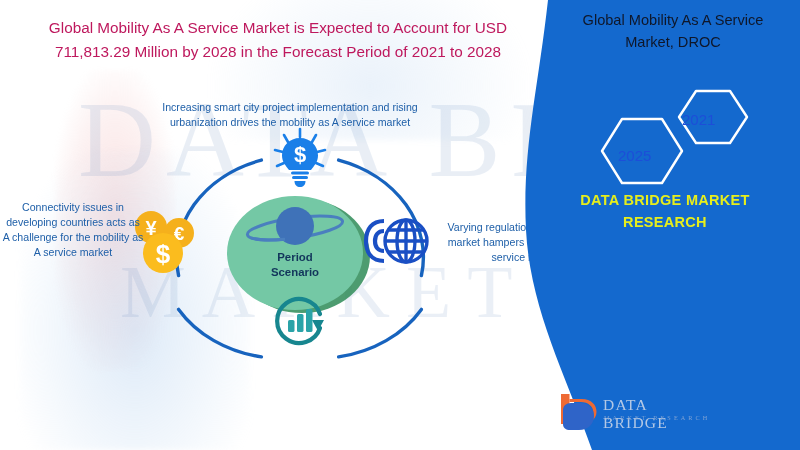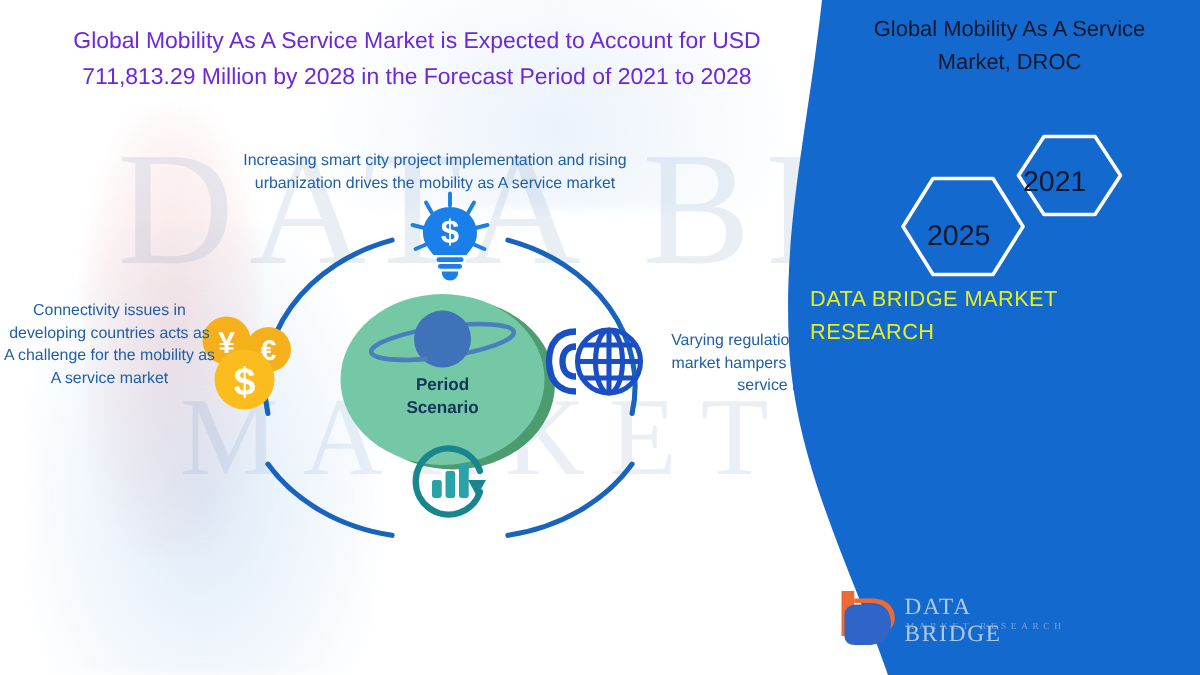--- a/index.html
+++ b/index.html
@@ -75,21 +75,21 @@
     opacity: 0.10;
   }
 
   
   .headline {
     position: absolute;
     left: 28px;
     top: 16px;
     width: 500px;
     text-align: center;
-    color: #6d28d9;
+    color: #be185d;
     font-size: 15.3px;
     line-height: 1.55;
     font-weight: 400;
   }
 
   
   .right-panel {
     position: absolute;
     right: 0;
     top: 0;
@@ -108,38 +108,38 @@
     text-align: center;
     color: #0f172a;
     font-size: 14.6px;
     line-height: 1.5;
   }
   .panel-brand {
     position: absolute;
     left: 40px;
     top: 190px;
     width: 250px;
-    text-align: left;
+    text-align: center;
     color: #e6ee1c;
     font-size: 14.5px;
-    font-weight: 400;
+    font-weight: 700;
     line-height: 1.5;
     letter-spacing: 0.3px;
   }
   .hexes {
     position: absolute;
     left: 70px;
     top: 85px;
     width: 200px;
     height: 110px;
   }
   .hex-label {
     position: absolute;
-    color: #0f172a;
-    font-size: 19px;
+    color: #1d4ed8;
+    font-size: 15px;
     font-family: "Liberation Sans", sans-serif;
   }
   .hex-2021 { left: 112px; top: 26px; }
   .hex-2028 { left: 48px; top: 62px; }
 
   
   .logo {
     position: absolute;
     left: 555px;
     top: 392px;

